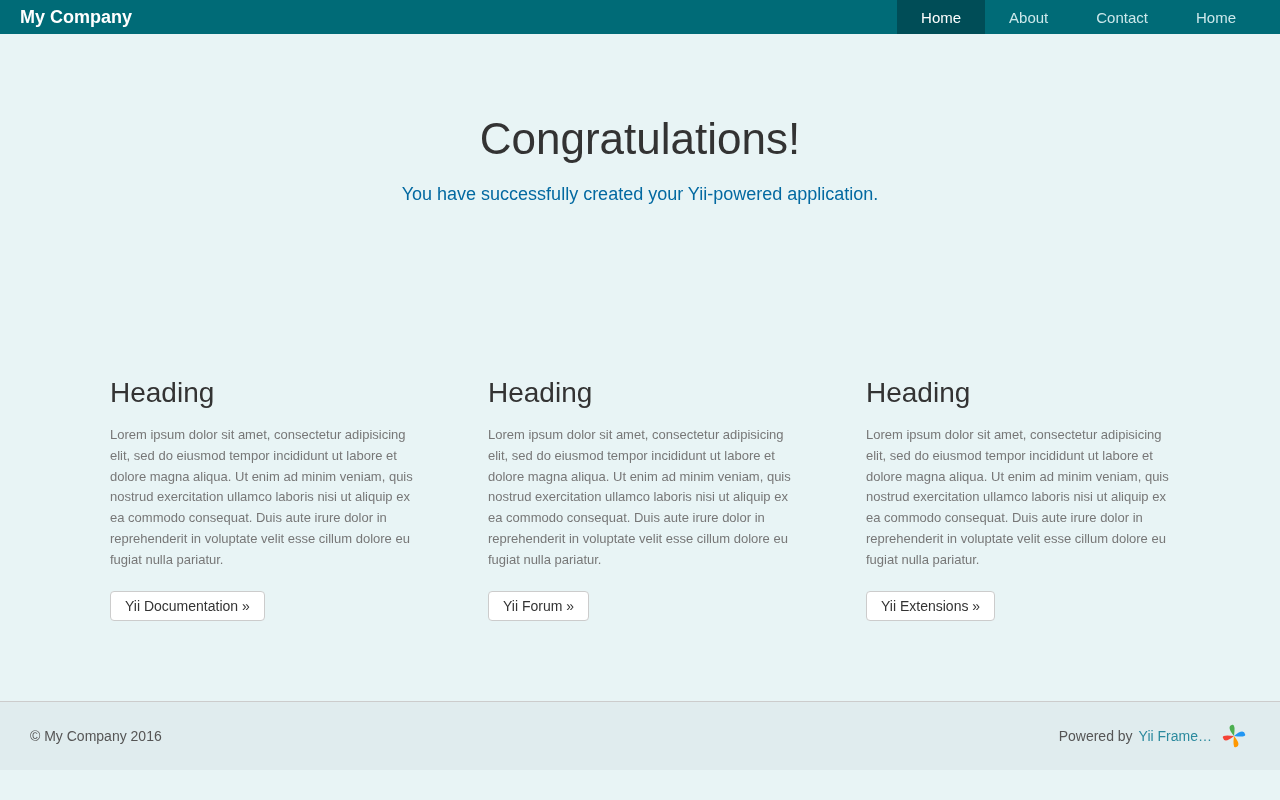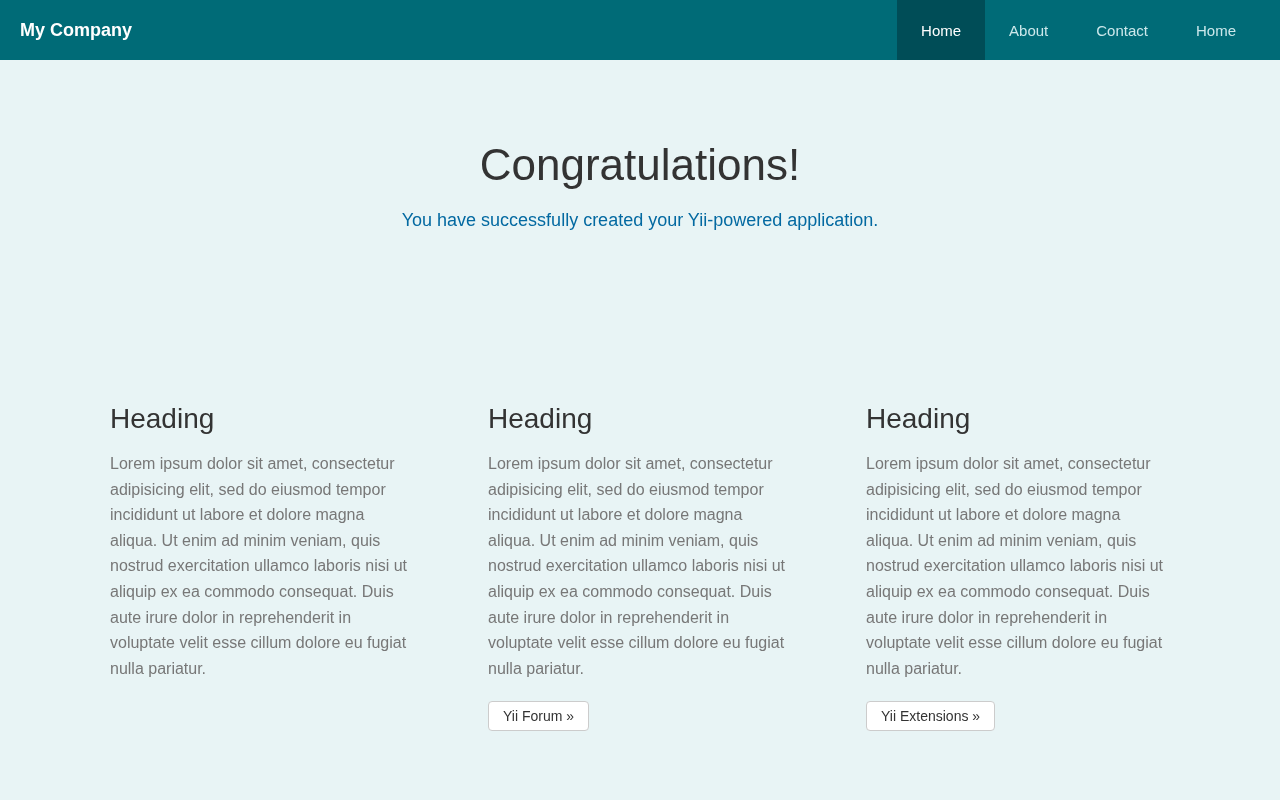--- a/index.html
+++ b/index.html
@@ -13,21 +13,21 @@
       background-color: #e8f4f5;
       color: #333;
       min-height: 800px;
     }
 
     
     nav {
       background-color: #006b77;
       display: flex;
       align-items: center;
-      height: 60px;
+      height: 34px;
       padding: 0 20px;
     }
 
     .nav-brand {
       color: #fff;
       font-size: 18px;
       font-weight: bold;
       flex: 1;
     }
 
@@ -101,21 +101,21 @@
     }
 
     .card-heading {
       font-size: 28px;
       font-weight: 300;
       color: #333;
       margin-bottom: 16px;
     }
 
     .card-text {
-      font-size: 16px;
+      font-size: 13px;
       color: #777;
       line-height: 1.6;
       margin-bottom: 20px;
     }
 
     .card-link {
       display: inline-block;
       padding: 6px 14px;
       border: 1px solid #ccc;
       border-radius: 4px;
@@ -172,20 +172,21 @@
 <section class="hero">
   <h1 class="hero-title">Congratulations!</h1>
   <p class="hero-subtitle">You have successfully created your Yii-powered application.</p>
 </section>
 
 <div class="cards-section">
 
   <div class="card">
     <h2 class="card-heading">Heading</h2>
     <p class="card-text">Lorem ipsum dolor sit amet, consectetur adipisicing elit, sed do eiusmod tempor incididunt ut labore et dolore magna aliqua. Ut enim ad minim veniam, quis nostrud exercitation ullamco laboris nisi ut aliquip ex ea commodo consequat. Duis aute irure dolor in reprehenderit in voluptate velit esse cillum dolore eu fugiat nulla pariatur.</p>
+    <a class="card-link">Yii Documentation »</a>
   </div>
 
   <div class="card">
     <h2 class="card-heading">Heading</h2>
     <p class="card-text">Lorem ipsum dolor sit amet, consectetur adipisicing elit, sed do eiusmod tempor incididunt ut labore et dolore magna aliqua. Ut enim ad minim veniam, quis nostrud exercitation ullamco laboris nisi ut aliquip ex ea commodo consequat. Duis aute irure dolor in reprehenderit in voluptate velit esse cillum dolore eu fugiat nulla pariatur.</p>
     <a class="card-link">Yii Forum »</a>
   </div>
 
   <div class="card">
     <h2 class="card-heading">Heading</h2>

